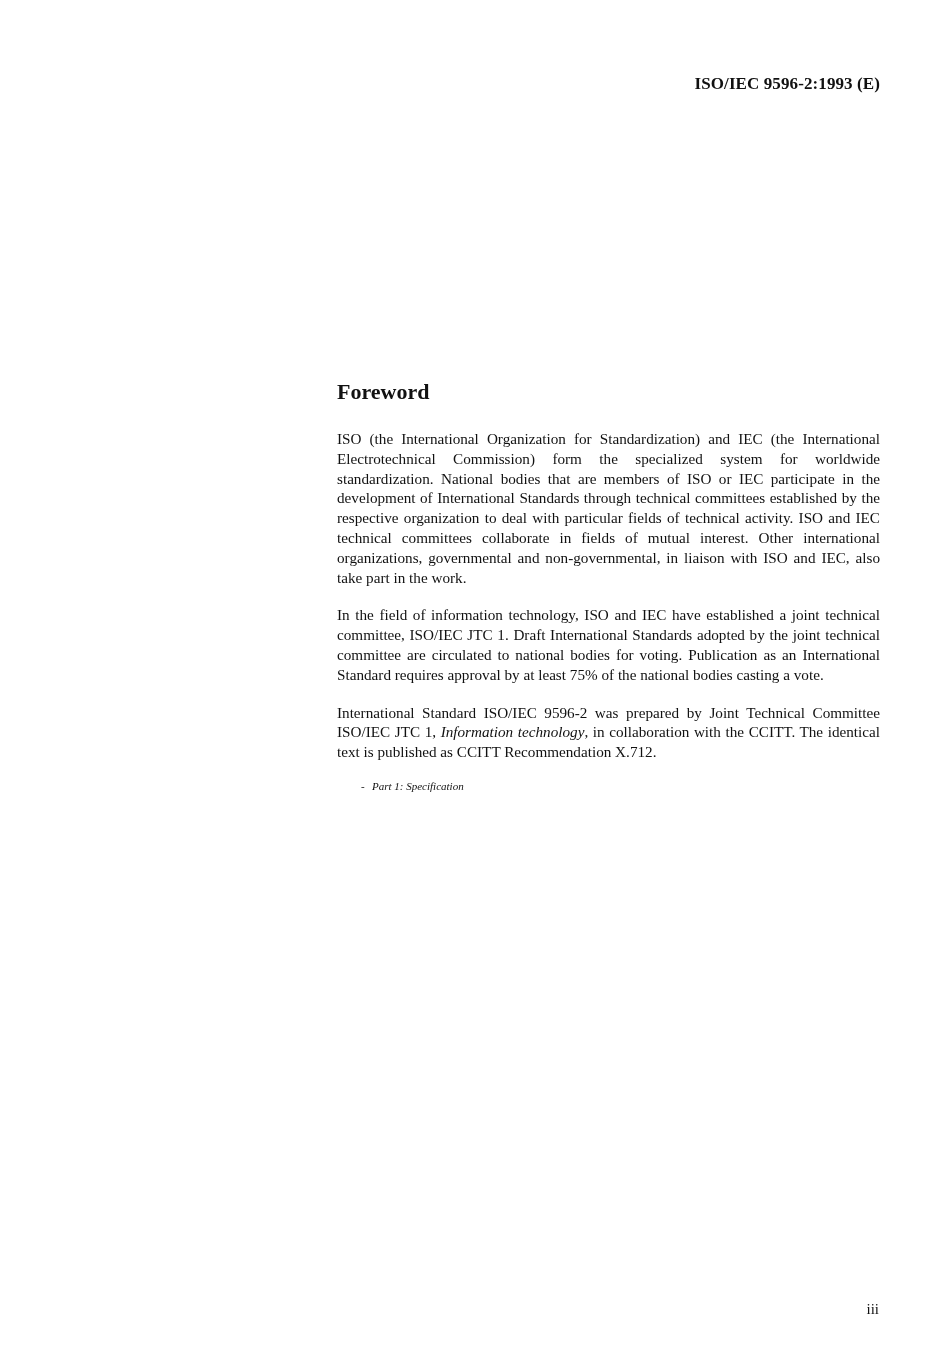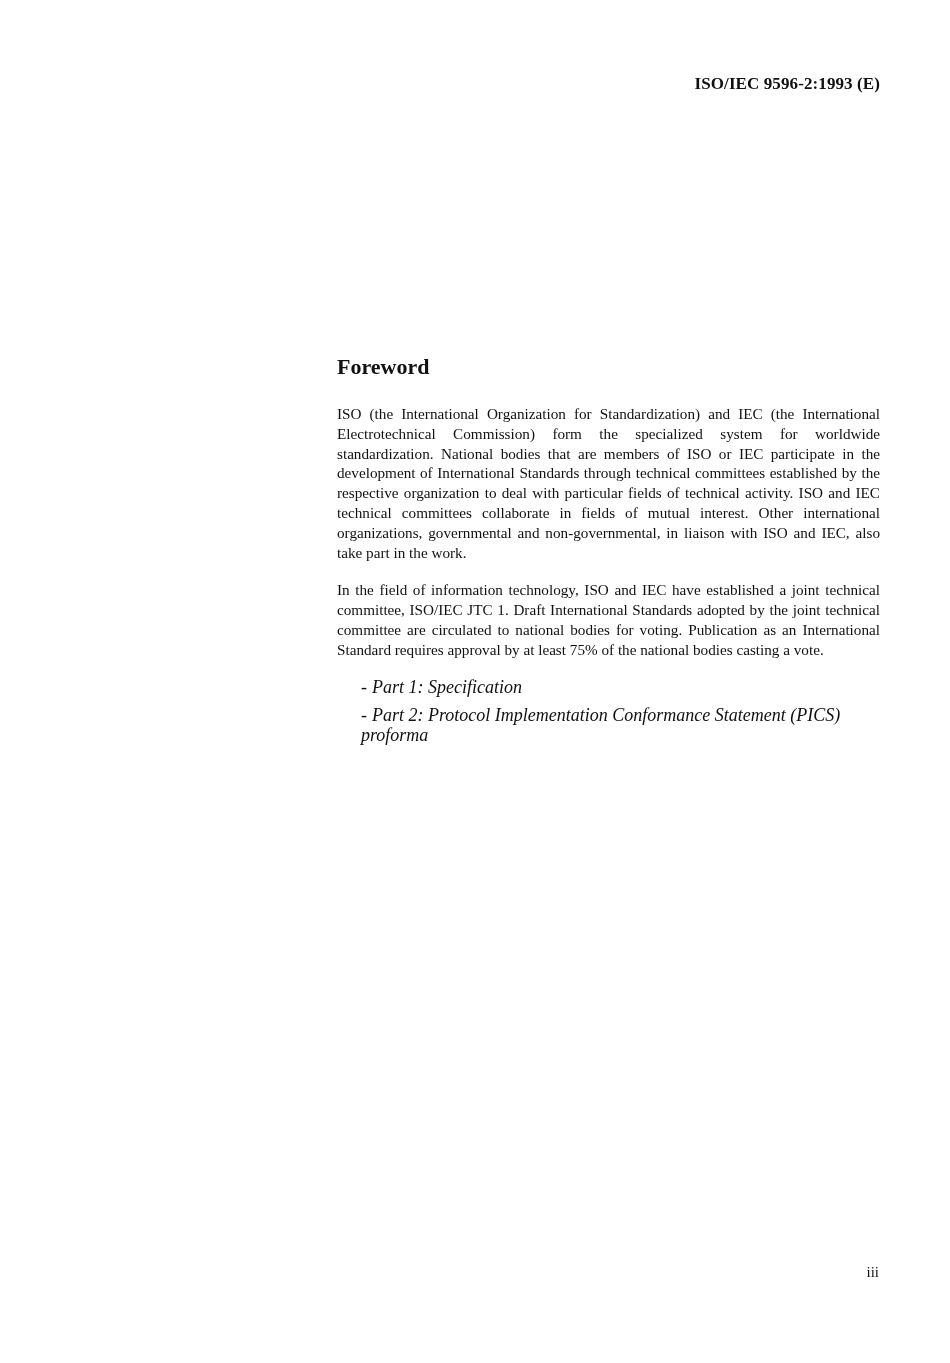--- a/index.html
+++ b/index.html
@@ -20,21 +20,21 @@
       top: 58px;
       right: 70px;
       font-size: 17px;
       font-weight: bold;
       letter-spacing: 0.1px;
       margin-top: 16px;
     }
     .content {
       position: absolute;
       left: 337px;
-      top: 352px;
+      top: 377px;
       width: 543px;
     }
     .title {
       font-size: 22px;
       font-weight: bold;
       margin: 0 0 22px 0;
       line-height: 30px;
     }
     .para {
       font-size: 15.2px;
@@ -43,51 +43,51 @@
       margin: 0 0 18px 0;
     }
     .para.tight { margin-bottom: 15px; }
     .para i { font-style: italic; }
     .parts-list {
       list-style: none;
       margin: 0 0 19px 0;
       padding: 0 0 0 24px;
     }
     .parts-list li {
-      font-size: 18px;
+      font-size: 11px;
       line-height: 19.8px;
       margin-bottom: 9px;
       font-style: italic;
     }
     .parts-list .dash {
       font-style: normal;
       display: inline-block;
       width: 11px;
     }
     .page-number {
       position: absolute;
       right: 71px;
-      top: 1264px;
+      top: 1301px;
       font-size: 15px;
     }
   </style>
 </head>
 <body>
 
 <div class="running-header">ISO/IEC 9596-2:1993 (E)</div>
 
 <div class="content">
   <h1 class="title">Foreword</h1>
 
   <p class="para">ISO (the International Organization for Standardization) and IEC (the International Electrotechnical Commission) form the specialized system for worldwide standardization. National bodies that are members of ISO or IEC participate in the development of International Standards through technical committees established by the respective organization to deal with particular fields of technical activity. ISO and IEC technical committees collaborate in fields of mutual interest. Other international organizations, governmental and non-governmental, in liaison with ISO and IEC, also take part in the work.</p>
 
   <p class="para">In the field of information technology, ISO and IEC have established a joint technical committee, ISO/IEC JTC 1. Draft International Standards adopted by the joint technical committee are circulated to national bodies for voting. Publication as an International Standard requires approval by at least 75% of the national bodies casting a vote.</p>
 
+  <p class="para tight"><span>International Standard ISO/IEC 9596-2 was prepared by Joint Technical Committee ISO/IEC JTC 1, </span><i>Information technology</i><span>, in collaboration with the CCITT. The identical text is published as CCITT Recommendation X.712.</span></p>
 
 
   <ul class="parts-list">
     <li><span class="dash">-</span><span>Part 1: Specification</span></li>
-    <li><span class="dash">-</span><span>Part 2: Protocol Implementation Conformance Statement (PICS) proforma</span></li>
   </ul>
 
 </div>
 
 <div class="page-number">iii</div>
 
 </body></html>

